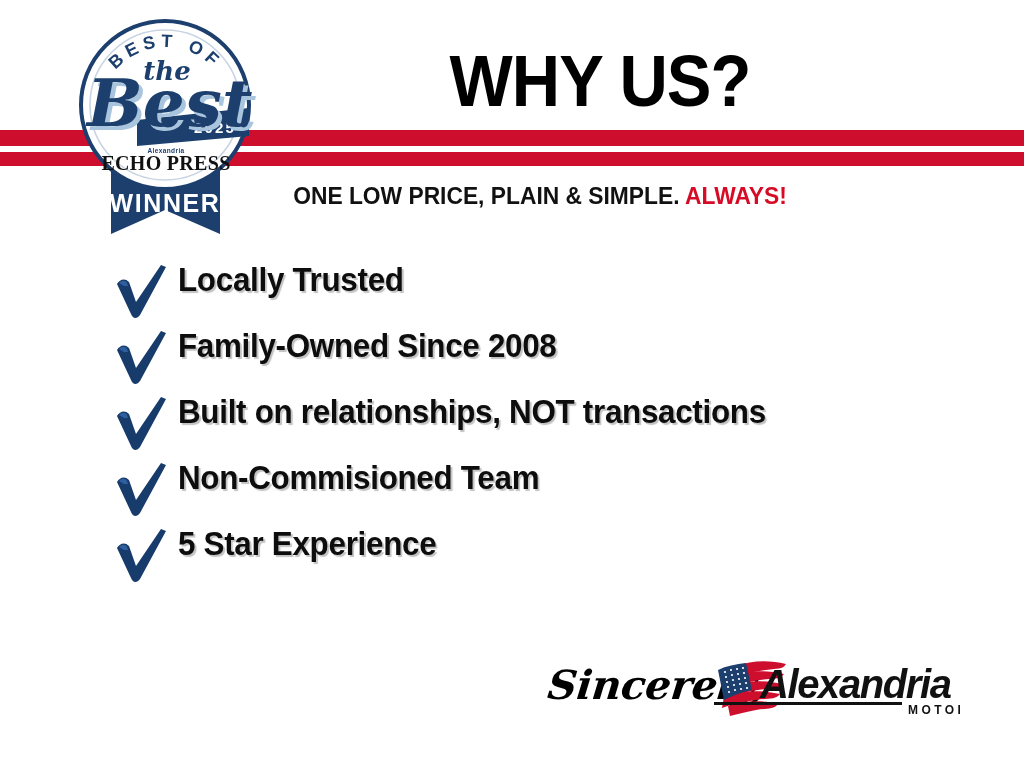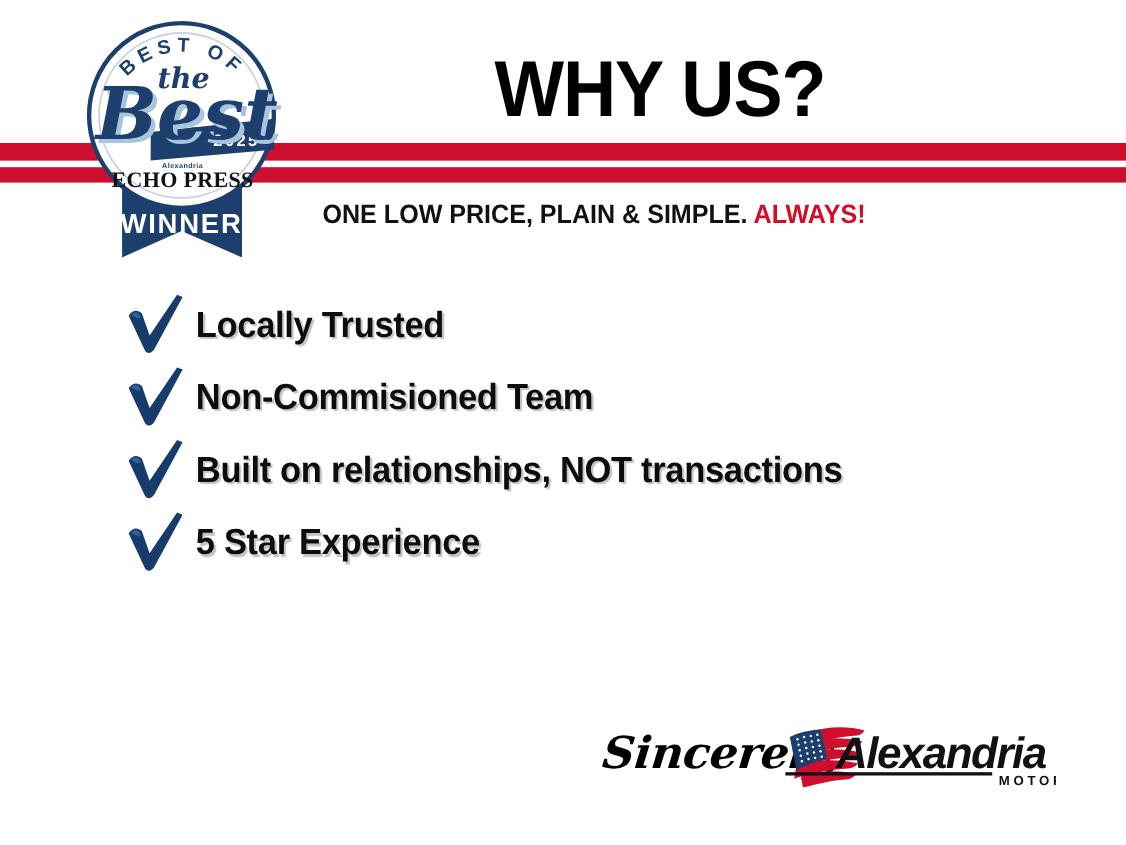--- a/index.html
+++ b/index.html
@@ -47,21 +47,21 @@
     transform:scaleX(0.95); transform-origin:center top;
     white-space:nowrap;
   }
   #subtitle .always { color:#D60B26; }
 
   
   #bullets {
     position:absolute; left:106px; top:262px; width:900px; z-index:3;
   }
   .bullet-row {
-    display:flex; align-items:center;
+    display:flex; 
     height:66px;
   }
   .check-icon { width:72px; flex:0 0 72px; height:60px; position:relative; }
   .check-icon svg { position:absolute; left:8px; top:2px; width:56px; height:56px; }
   .bullet-label {
     font-family:"Liberation Sans", sans-serif;
     font-weight:bold;
     font-size:33px;
     line-height:36px;
     color:#0d0d0d;
@@ -137,39 +137,48 @@
   <div class="bullet-row">
     <span class="check-icon">
       <svg viewBox="0 0 56 56" xmlns="http://www.w3.org/2000/svg">
         <path d="M3 20 C6 15 11 14 15 18 L22 38 L47 1 L52 3 L26 51 C23 55 19 55 17 50 Z" fill="#173C6B"></path>
         <path d="M5 19 C8 16 11 16 13 19 L14 22 L10 22 Z" fill="#2f5f9e"></path>
       </svg>
     </span>
     <span class="bullet-label">Locally Trusted</span>
   </div>
 
+  <div class="bullet-row">
+    <span class="check-icon">
+      <svg viewBox="0 0 56 56" xmlns="http://www.w3.org/2000/svg">
+        <path d="M3 20 C6 15 11 14 15 18 L22 38 L47 1 L52 3 L26 51 C23 55 19 55 17 50 Z" fill="#173C6B"></path>
+        <path d="M5 19 C8 16 11 16 13 19 L14 22 L10 22 Z" fill="#2f5f9e"></path>
+      </svg>
+    </span>
+    <span class="bullet-label">Family-Owned Since 2008</span>
+  </div>
+
+  <div class="bullet-row">
+    <span class="check-icon">
+      <svg viewBox="0 0 56 56" xmlns="http://www.w3.org/2000/svg">
+        <path d="M3 20 C6 15 11 14 15 18 L22 38 L47 1 L52 3 L26 51 C23 55 19 55 17 50 Z" fill="#173C6B"></path>
+        <path d="M5 19 C8 16 11 16 13 19 L14 22 L10 22 Z" fill="#2f5f9e"></path>
+      </svg>
+    </span>
+    <span class="bullet-label">Built on relationships, NOT transactions</span>
+  </div>
 
   <div class="bullet-row">
     <span class="check-icon">
       <svg viewBox="0 0 56 56" xmlns="http://www.w3.org/2000/svg">
         <path d="M3 20 C6 15 11 14 15 18 L22 38 L47 1 L52 3 L26 51 C23 55 19 55 17 50 Z" fill="#173C6B"></path>
         <path d="M5 19 C8 16 11 16 13 19 L14 22 L10 22 Z" fill="#2f5f9e"></path>
       </svg>
     </span>
     <span class="bullet-label">Non-Commisioned Team</span>
-  </div>
-
-  <div class="bullet-row">
-    <span class="check-icon">
-      <svg viewBox="0 0 56 56" xmlns="http://www.w3.org/2000/svg">
-        <path d="M3 20 C6 15 11 14 15 18 L22 38 L47 1 L52 3 L26 51 C23 55 19 55 17 50 Z" fill="#173C6B"></path>
-        <path d="M5 19 C8 16 11 16 13 19 L14 22 L10 22 Z" fill="#2f5f9e"></path>
-      </svg>
-    </span>
-    <span class="bullet-label">Built on relationships, NOT transactions</span>
   </div>
 
 
   <div class="bullet-row">
     <span class="check-icon">
       <svg viewBox="0 0 56 56" xmlns="http://www.w3.org/2000/svg">
         <path d="M3 20 C6 15 11 14 15 18 L22 38 L47 1 L52 3 L26 51 C23 55 19 55 17 50 Z" fill="#173C6B"></path>
         <path d="M5 19 C8 16 11 16 13 19 L14 22 L10 22 Z" fill="#2f5f9e"></path>
       </svg>
     </span>

